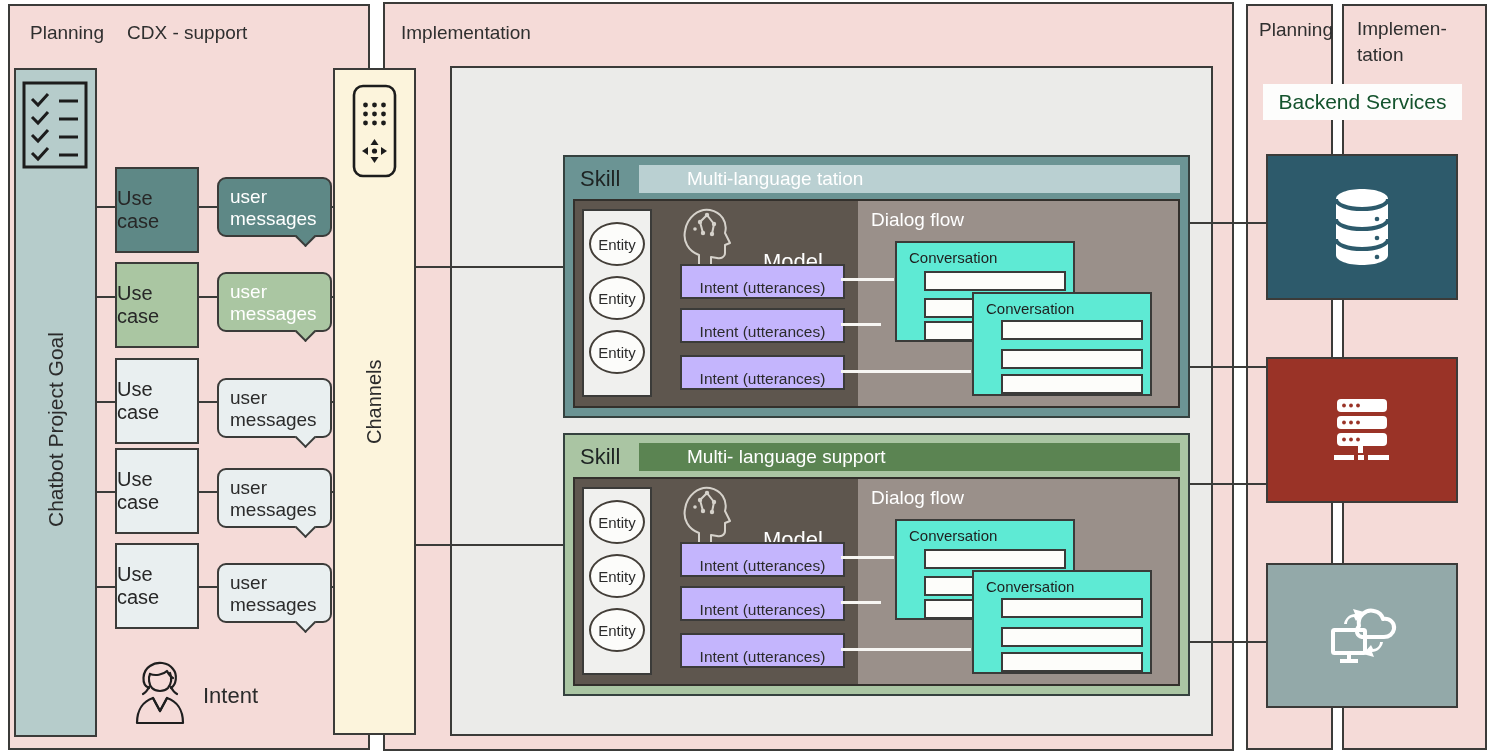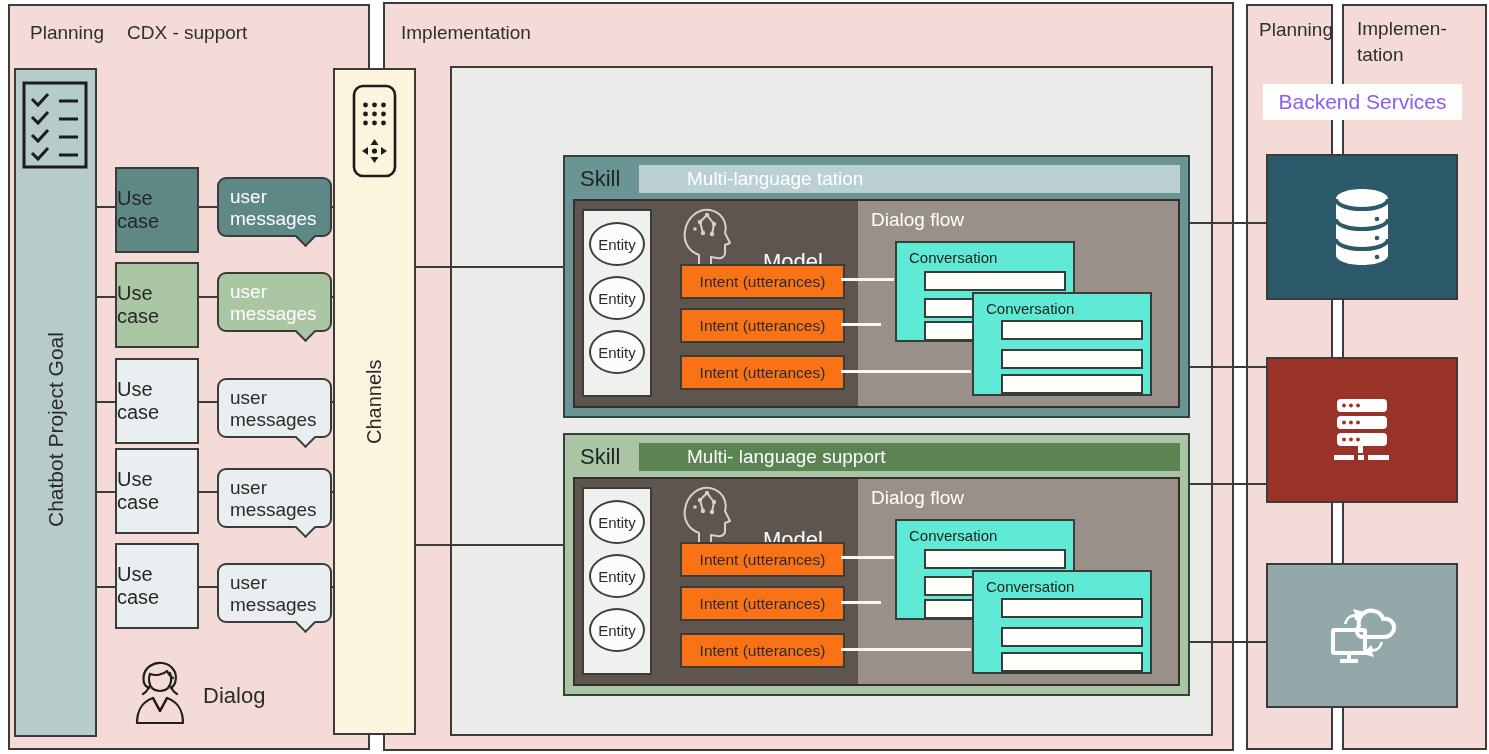--- a/index.html
+++ b/index.html
@@ -25,31 +25,31 @@
                 font-size:19px;padding-left:48px;box-sizing:border-box;}
   .skill-inner{position:absolute;left:8px;top:42px;width:607px;height:209px;border:2px solid #33302c;
                box-sizing:border-box;display:flex;}
   .model-area{width:283px;background:#5e564e;position:relative;flex:none;}
   .dialog-area{flex:1;background:#9a908a;position:relative;}
   .entity-panel{position:absolute;left:7px;top:8px;width:70px;height:188px;background:#f0f0ee;
                 border:2px solid #3b3b39;box-sizing:border-box;}
   .entity{position:absolute;left:5px;width:56px;height:44px;background:#fcfcfa;border:2px solid #433e38;
           border-radius:50%;box-sizing:border-box;display:flex;align-items:center;justify-content:center;font-size:15px;}
   .model-title{position:absolute;left:188px;top:48px;font-size:22px;color:#ffffff;}
-  .intent{position:absolute;left:105px;width:165px;height:35px;background:#f97316;border:2px solid #3b3b39;
-          box-sizing:border-box;display:flex;align-items:center;justify-content:center;font-size:15.5px;}
+  .intent{position:absolute;left:105px;width:165px;height:35px;background:#c4b5fd;border:2px solid #3b3b39;
+          box-sizing:border-box;display:flex;align-items:flex-end;justify-content:center;font-size:15.5px;}
   .dialog-title{position:absolute;left:13px;top:8px;font-size:19px;color:#ffffff;}
   .conv{position:absolute;width:180px;background:#5eead4;border:2px solid #3b3b39;box-sizing:border-box;}
   .conv-title{margin:6px 0 0 12px;font-size:15px;color:#1f1f1f;}
   .conv-row{position:absolute;left:27px;width:142px;height:20px;background:#fdfdfa;border:2px solid #3b3b39;box-sizing:border-box;}
   .wline{position:absolute;height:3px;background:#f7f6f3;z-index:4;}
   .backend-box{position:absolute;left:1266px;width:192px;border:2px solid #3b3b39;box-sizing:border-box;z-index:10;
                display:flex;align-items:center;justify-content:center;}
   .backend-label{position:absolute;left:1263px;top:84px;width:199px;height:36px;background:#fdfdfc;z-index:10;
-                 display:flex;align-items:center;justify-content:center;font-size:21px;color:#8b5cf6;}
+                 display:flex;align-items:center;justify-content:center;font-size:21px;color:#14532d;}
   .persona-label{position:absolute;left:203px;top:683px;font-size:22px;color:#2b2b2b;z-index:3;}
 </style>
 </head>
 <body>
 
 <div id="canvas">
 
   <div class="panel" style="left:8px;top:4px;width:362px;height:746px;"></div>
   <div class="panel" style="left:383px;top:2px;width:851px;height:749px;"></div>
   <div class="panel" style="left:1246px;top:4px;width:87px;height:746px;"></div>
@@ -128,21 +128,21 @@
     <g stroke="#1f1f1f" stroke-width="2.2" fill="none" stroke-linejoin="round" stroke-linecap="round">
       <path d="M16 27 C8 24 9 10 17 5 C24 0 35 1 40 8 C45 14 43 24 38 27"></path>
       <path d="M17 13 C22 15 30 14 34 10 C36 14 38 16 40 17"></path>
       <path d="M17 13 C15 17 16 24 19 27 C23 31 31 31 35 27 C38 23 39 17 37 12"></path>
       <path d="M16 26 C14 30 12 32 10 33"></path>
       <path d="M38 26 C40 30 42 32 44 33"></path>
       <path d="M4 62 C4 48 11 40 20 37 L27 50 L34 37 C43 40 50 48 50 62 Z"></path>
       <path d="M20 37 L27 50 L34 37"></path>
     </g>
   </svg>
-  <div class="persona-label">Dialog</div>
+  <div class="persona-label">Intent</div>
 
   <div class="vbar" style="left:333px;top:68px;width:83px;height:667px;background:#fcf4dc;">
     <svg style="position:absolute;left:17px;top:14px;" width="45" height="94" viewBox="0 0 45 94">
       <rect x="2" y="2" width="41" height="90" rx="9" fill="none" stroke="#1c1c1c" stroke-width="2.6"></rect>
       <g fill="#1c1c1c">
         <circle cx="13.5" cy="21" r="2.4"></circle>
           <circle cx="22.5" cy="21" r="2.4"></circle>
           <circle cx="31.5" cy="21" r="2.4"></circle>
         <circle cx="13.5" cy="30" r="2.4"></circle>
           <circle cx="22.5" cy="30" r="2.4"></circle>

